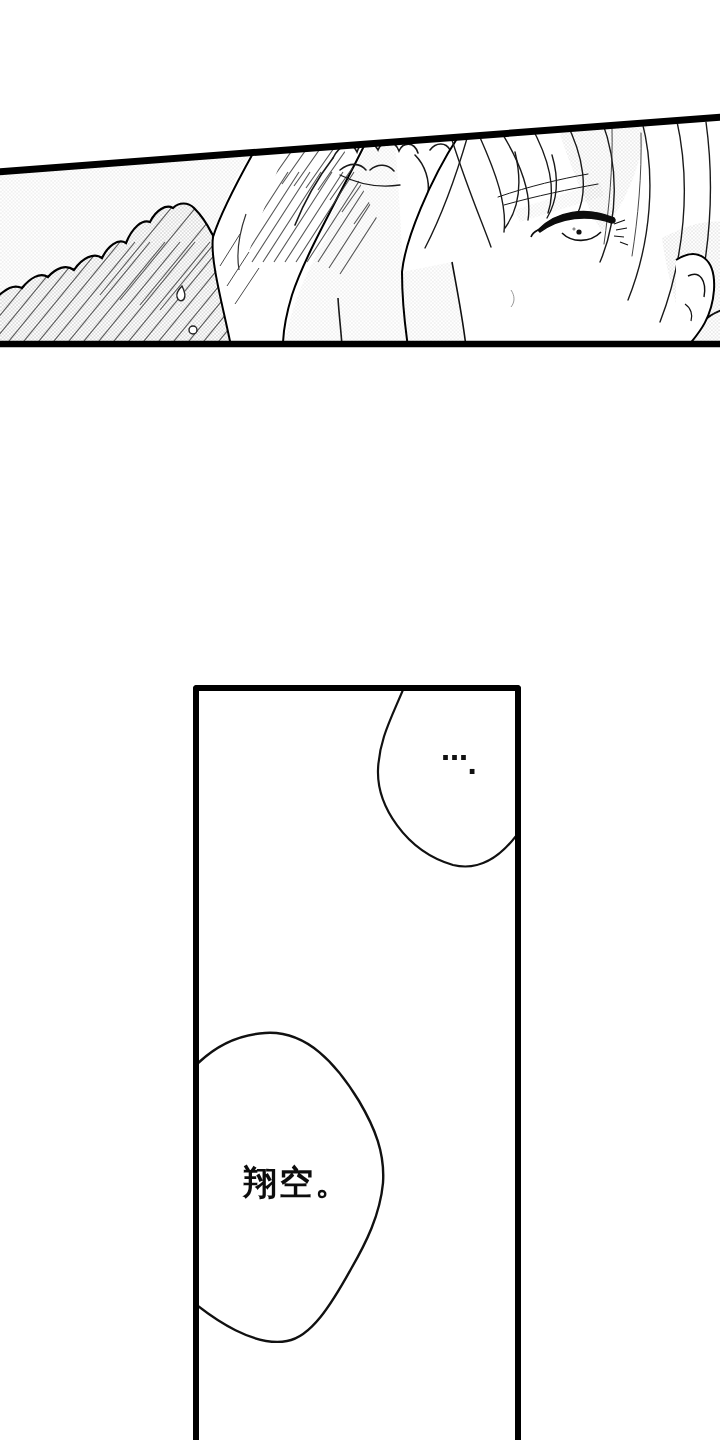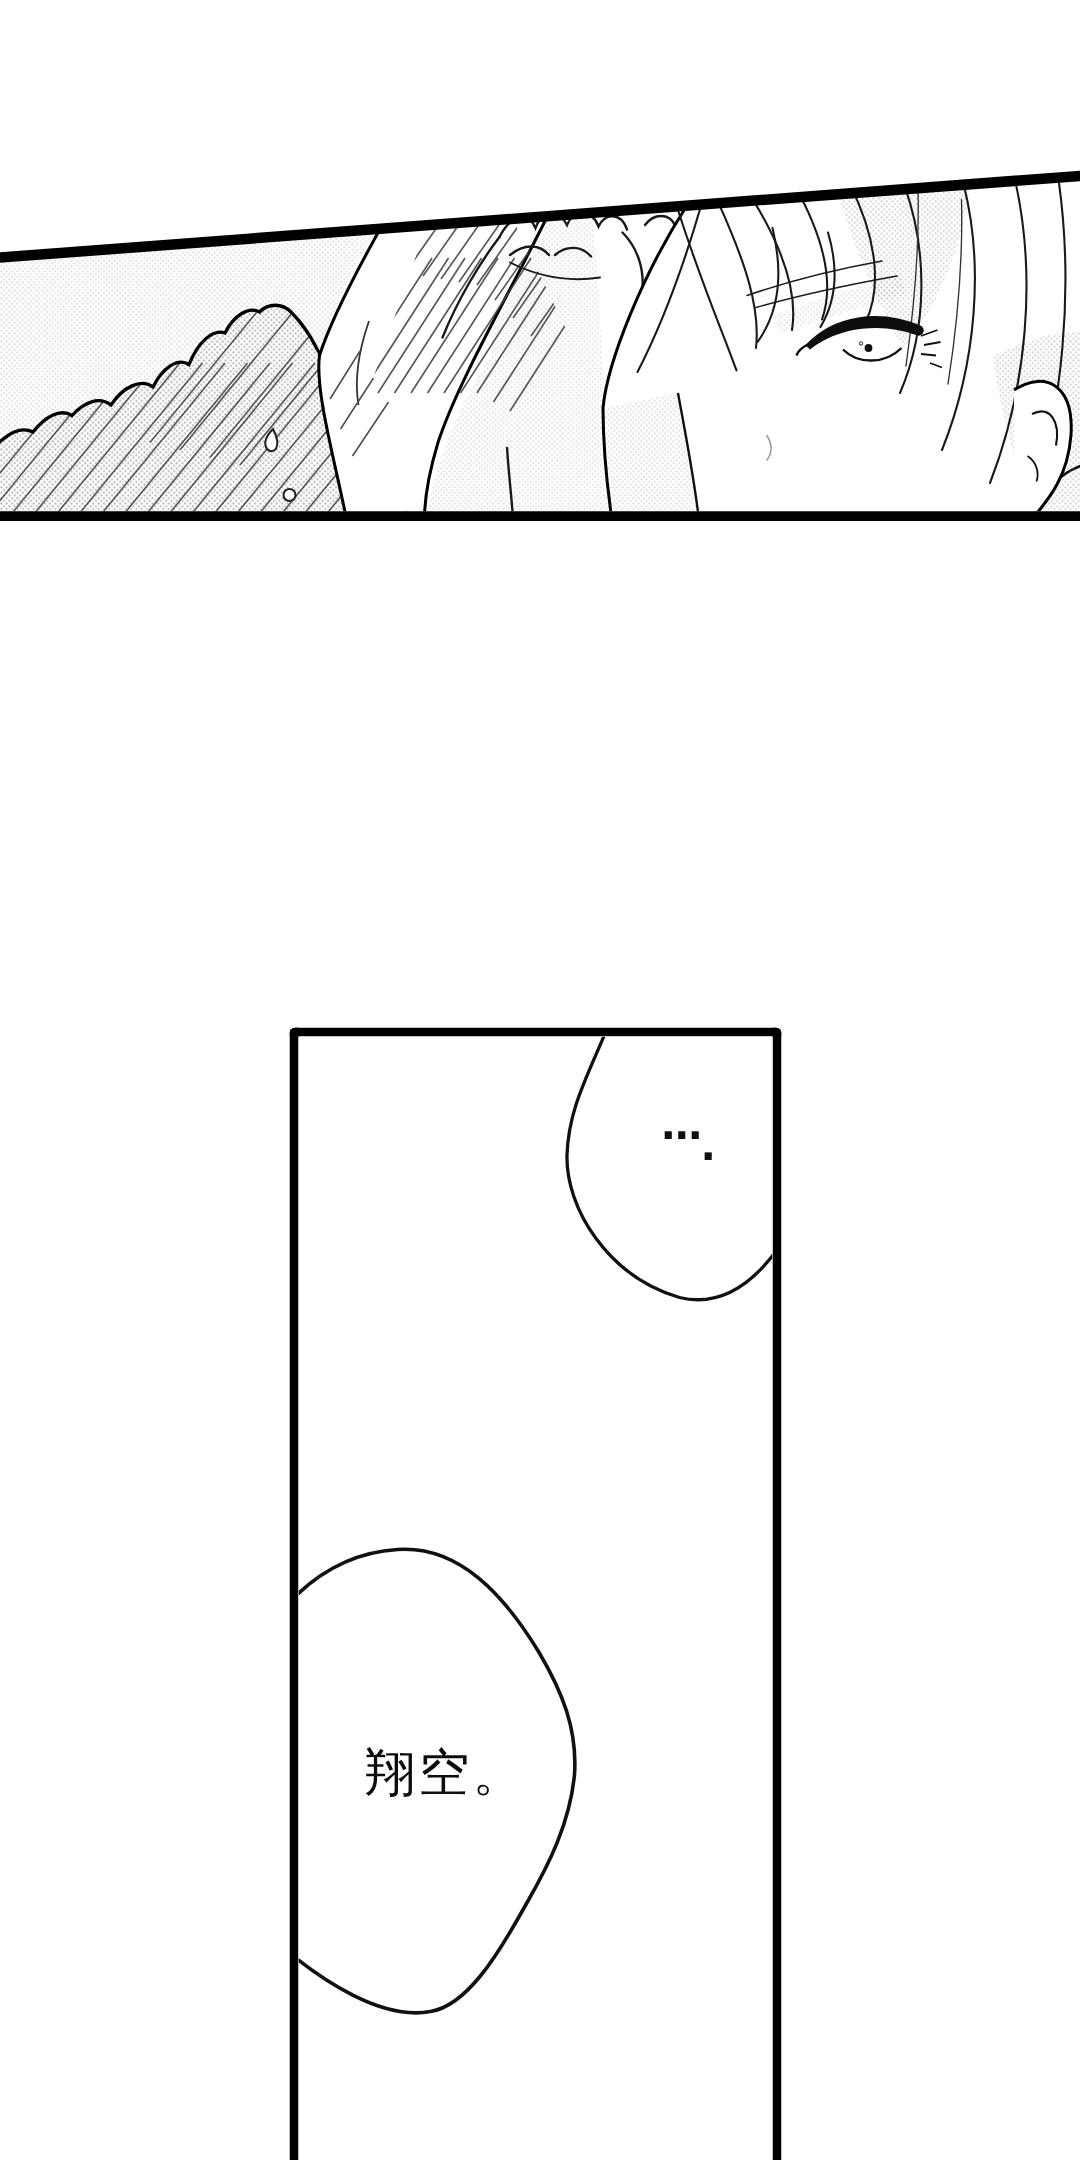--- a/index.html
+++ b/index.html
@@ -27,21 +27,21 @@
     position:absolute;left:242px;top:46px;
     font-size:27px;font-weight:700;letter-spacing:3px;line-height:1;
     color:#111;white-space:nowrap;
   }
   .ellipsis-period{
     position:absolute;left:268px;top:60px;
     font-size:27px;font-weight:700;line-height:1;color:#111;
   }
   .name-text{
     position:absolute;left:44px;top:472px;
-    font-size:34px;font-weight:400;letter-spacing:2px;line-height:1.15;
+    font-size:34px;font-weight:700;letter-spacing:2px;line-height:1.15;
     color:#0d0d0d;white-space:nowrap;
   }
 </style>
 </head>
 <body>
 
 <div class="page">
 
   <svg class="top-panel-svg" viewBox="0 0 720 352" xmlns="http://www.w3.org/2000/svg">
     <defs>

